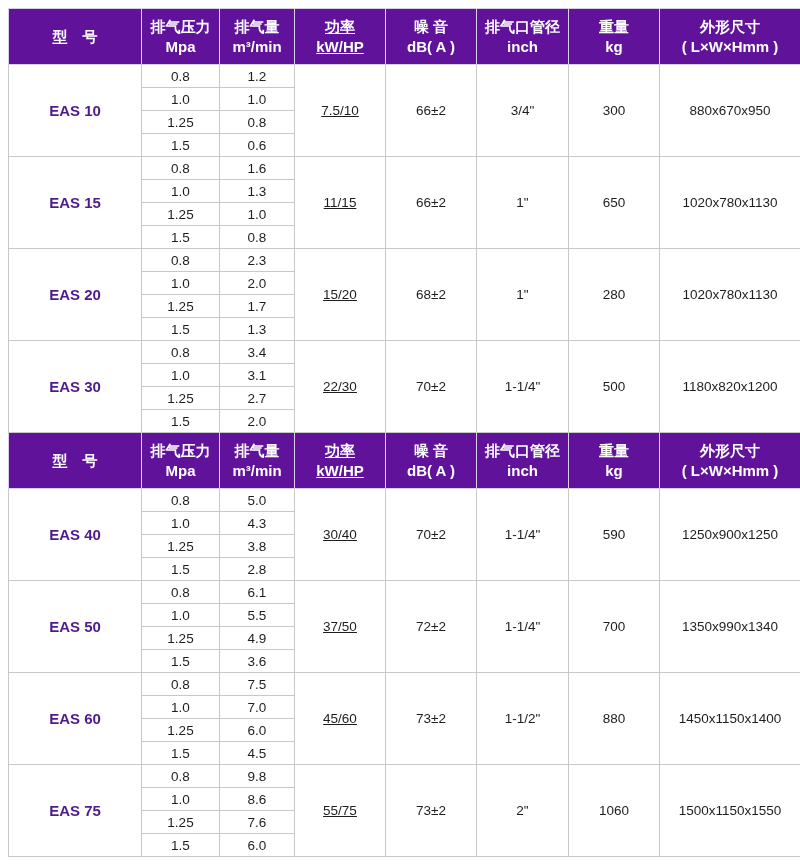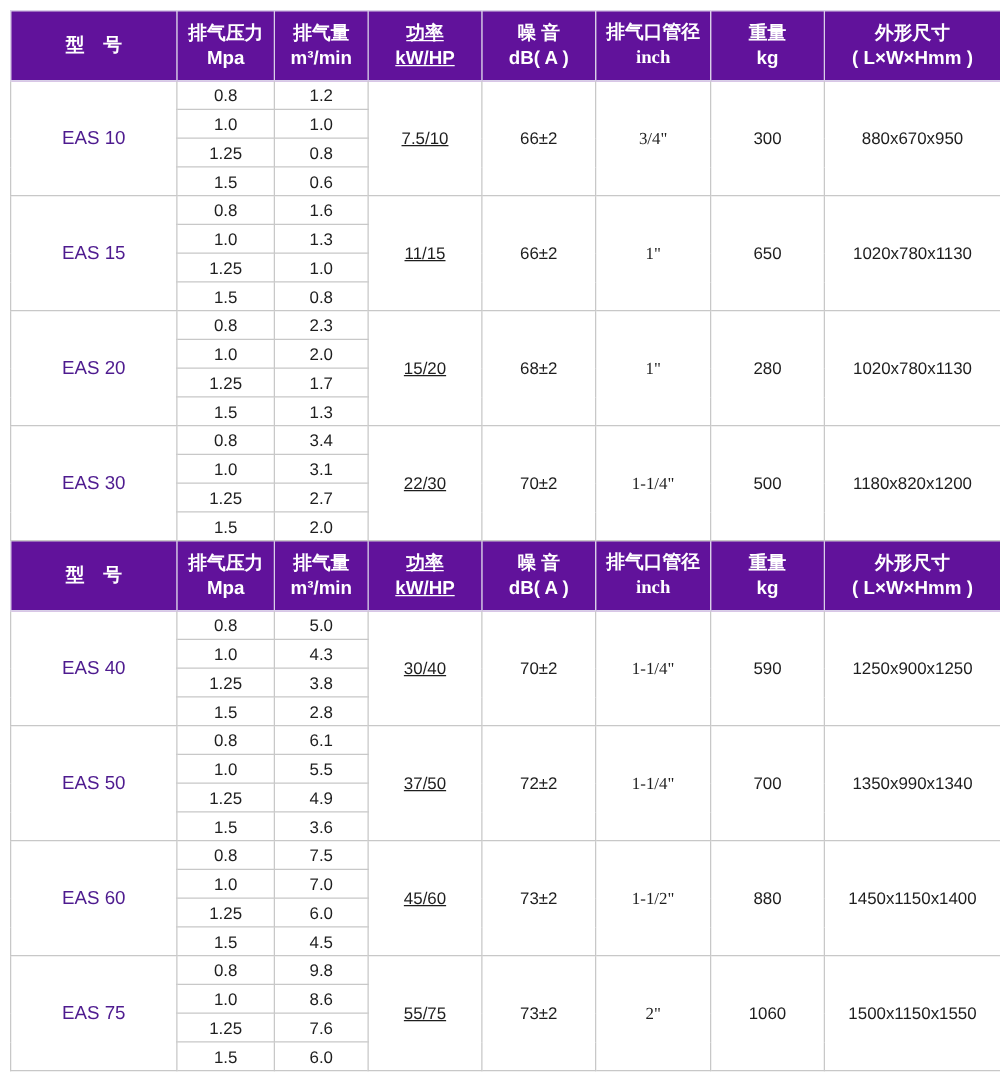--- a/index.html
+++ b/index.html
@@ -41,30 +41,30 @@
     text-align:center;
     vertical-align:middle;
     font-size:13.5px;
     color:var(--cell-text);
     height:22px;
     padding:0;
   }
   tr.block-start td{border-top:1px solid var(--border-block);}
   td.model{
     color:var(--model-text);
-    font-weight:normal;
+    font-weight:bold;
     font-size:15px;
   }
   
   .col-model{width:132px;}
   .col-pressure{width:77px;}
   .col-displacement{width:74px;}
   .col-power{width:90px;text-decoration:underline;}
   .col-noise{width:90px;text-align:center;}
-  .col-port{width:91px;font-family:Liberation Serif, serif;}
+  .col-port{width:91px;}
   .col-weight{width:90px;margin-top:28px;}
   .col-dimensions{width:140px;}
 </style>
 </head>
 <body>
 
 <div class="page">
   <table class="spec">
     <tbody>
         <tr>

